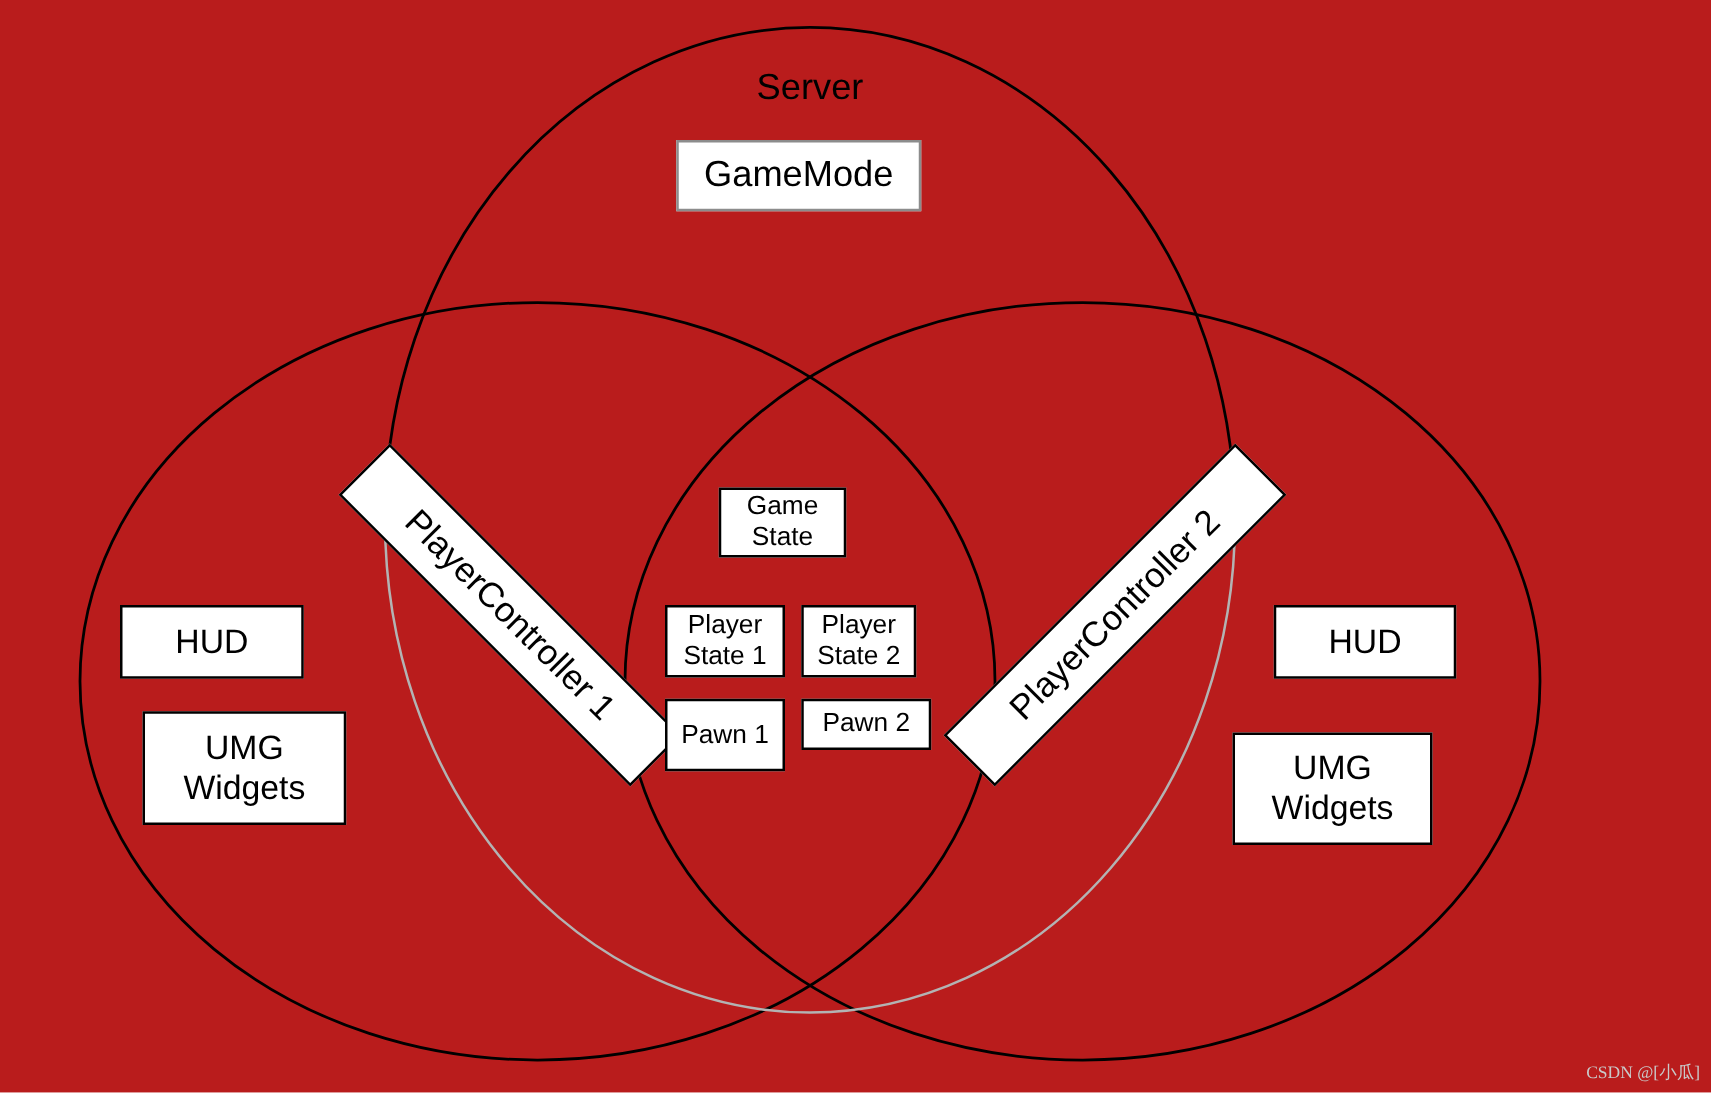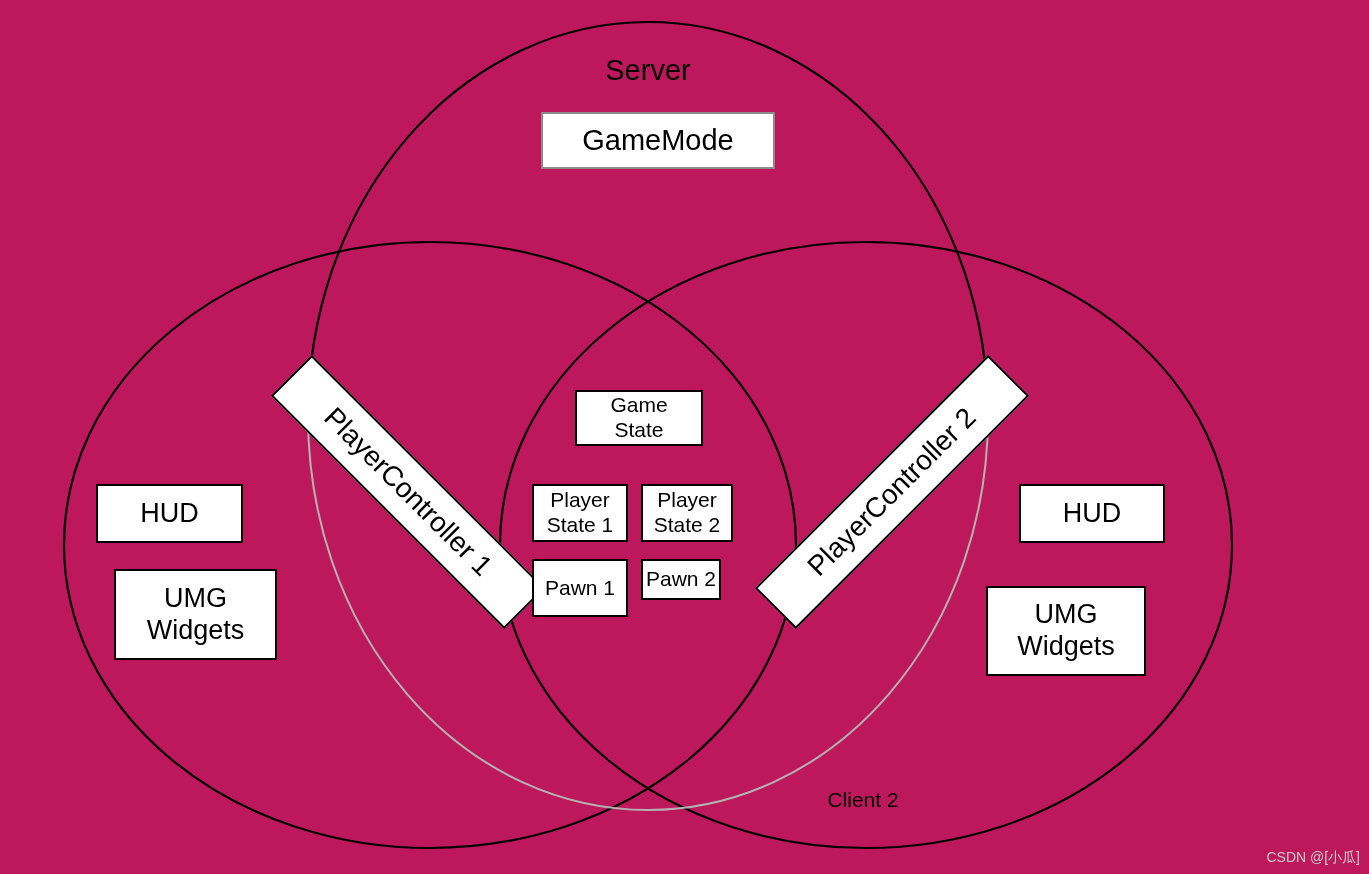--- a/index.html
+++ b/index.html
@@ -7,21 +7,21 @@
     padding: 0;
     background: #ffffff;
   }
   body {
     font-family: "Liberation Sans", sans-serif;
   }
   #canvas {
     position: relative;
     width: 1369px;
     height: 874px;
-    background: #be185d;
+    background: #b91c1c;
     overflow: hidden;
   }
   #venn {
     position: absolute;
     left: 0;
     top: 0;
     width: 1369px;
     height: 874px;
   }
   .circle-outline {
@@ -55,21 +55,21 @@
     text-align: center;
     white-space: nowrap;
   }
 
   
   #server-label {
     left: 548px; top: 54px; width: 200px;
     font-size: 29px;
   }
   #gamemode-node {
-    left: 541px; top: 112px; width: 234px; height: 57px;
+    left: 541px; top: 112px; width: 196px; height: 57px;
     font-size: 29px;
   }
 
   
   #client1-label {
     left: 304px; top: 788px; width: 200px;
     font-size: 21px;
   }
   #hud-1-node {
     left: 96px; top: 484px; width: 147px; height: 59px;
@@ -113,49 +113,49 @@
     transform-origin: 50% 50%;
   }
   #pc-2-node {
     left: 727px; top: 463px; width: 330px; height: 58px;
     transform: rotate(-45deg);
     transform-origin: 50% 50%;
   }
 
   
   #gamestate-node {
-    left: 575px; top: 390px; width: 128px; height: 56px;
+    left: 575px; top: 390px; width: 102px; height: 56px;
     font-size: 21px;
   }
   #playerstate-1-node {
     left: 532px; top: 484px; width: 96px; height: 58px;
     font-size: 21px;
   }
   #playerstate-2-node {
     left: 641px; top: 484px; width: 92px; height: 58px;
     font-size: 21px;
   }
   #pawn-1-node {
     left: 532px; top: 559px; width: 96px; height: 58px;
     font-size: 21px;
   }
   #pawn-2-node {
-    left: 641px; top: 559px; width: 80px; height: 41px;
+    left: 641px; top: 559px; width: 104px; height: 41px;
     font-size: 21px;
   }
 
   
   #watermark {
     position: absolute;
     right: 9px;
     bottom: 7px;
     font-size: 14px;
     color: #c9c9c9;
     white-space: nowrap;
-    font-family: Liberation Sans, sans-serif;
+    font-family: Liberation Serif, serif;
     margin-top: 36px;
   }
 </style>
 </head>
 <body>
 
 <div id="canvas">
 
   <svg id="venn" viewBox="0 0 1369 874">
 
@@ -180,21 +180,20 @@
   <div class="pc-node" id="pc-1-node">PlayerController 1</div>
 
 
   <div class="node" id="hud-2-node">HUD</div>
 
   <div class="node" id="umg-2-node">UMG
 Widgets</div>
 
   <div class="pc-node" id="pc-2-node">PlayerController 2</div>
 
-  <div class="label-plain" id="client2-label">Client 2</div>
 
   <div class="node" id="gamestate-node">Game
 State</div>
 
   <div class="node" id="playerstate-1-node">Player
 State 1</div>
 
   <div class="node" id="playerstate-2-node">Player
 State 2</div>
 

